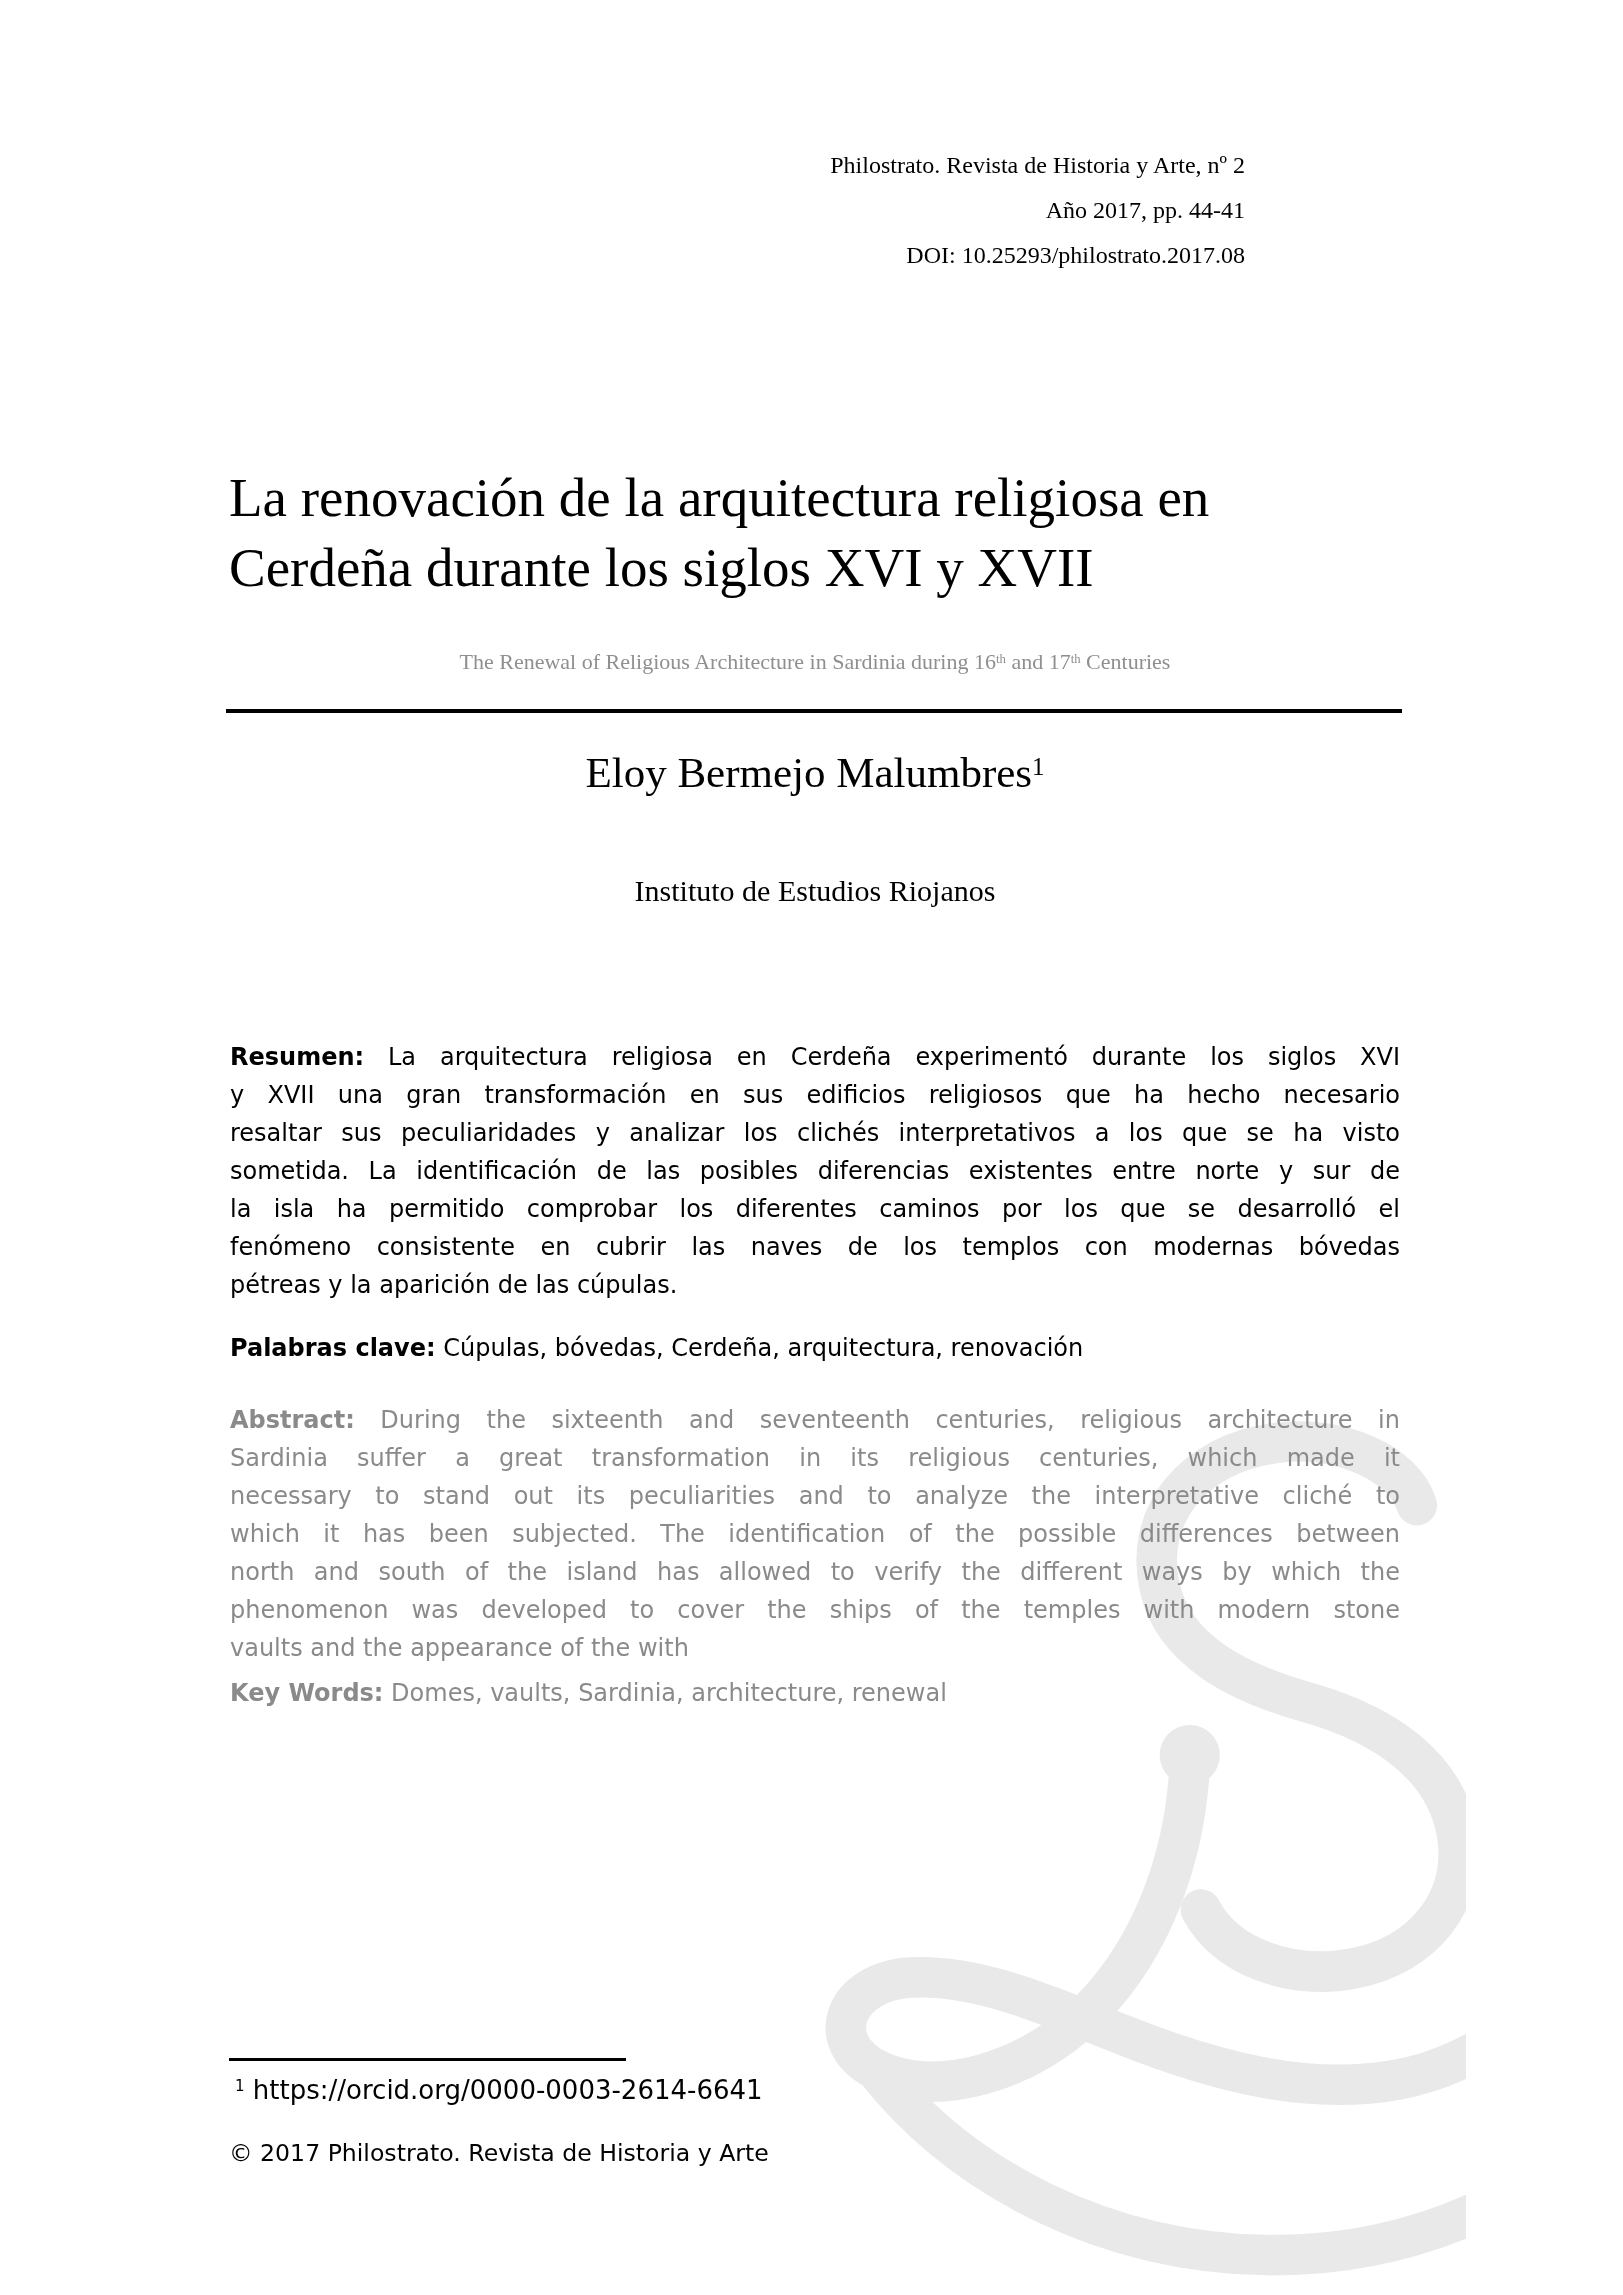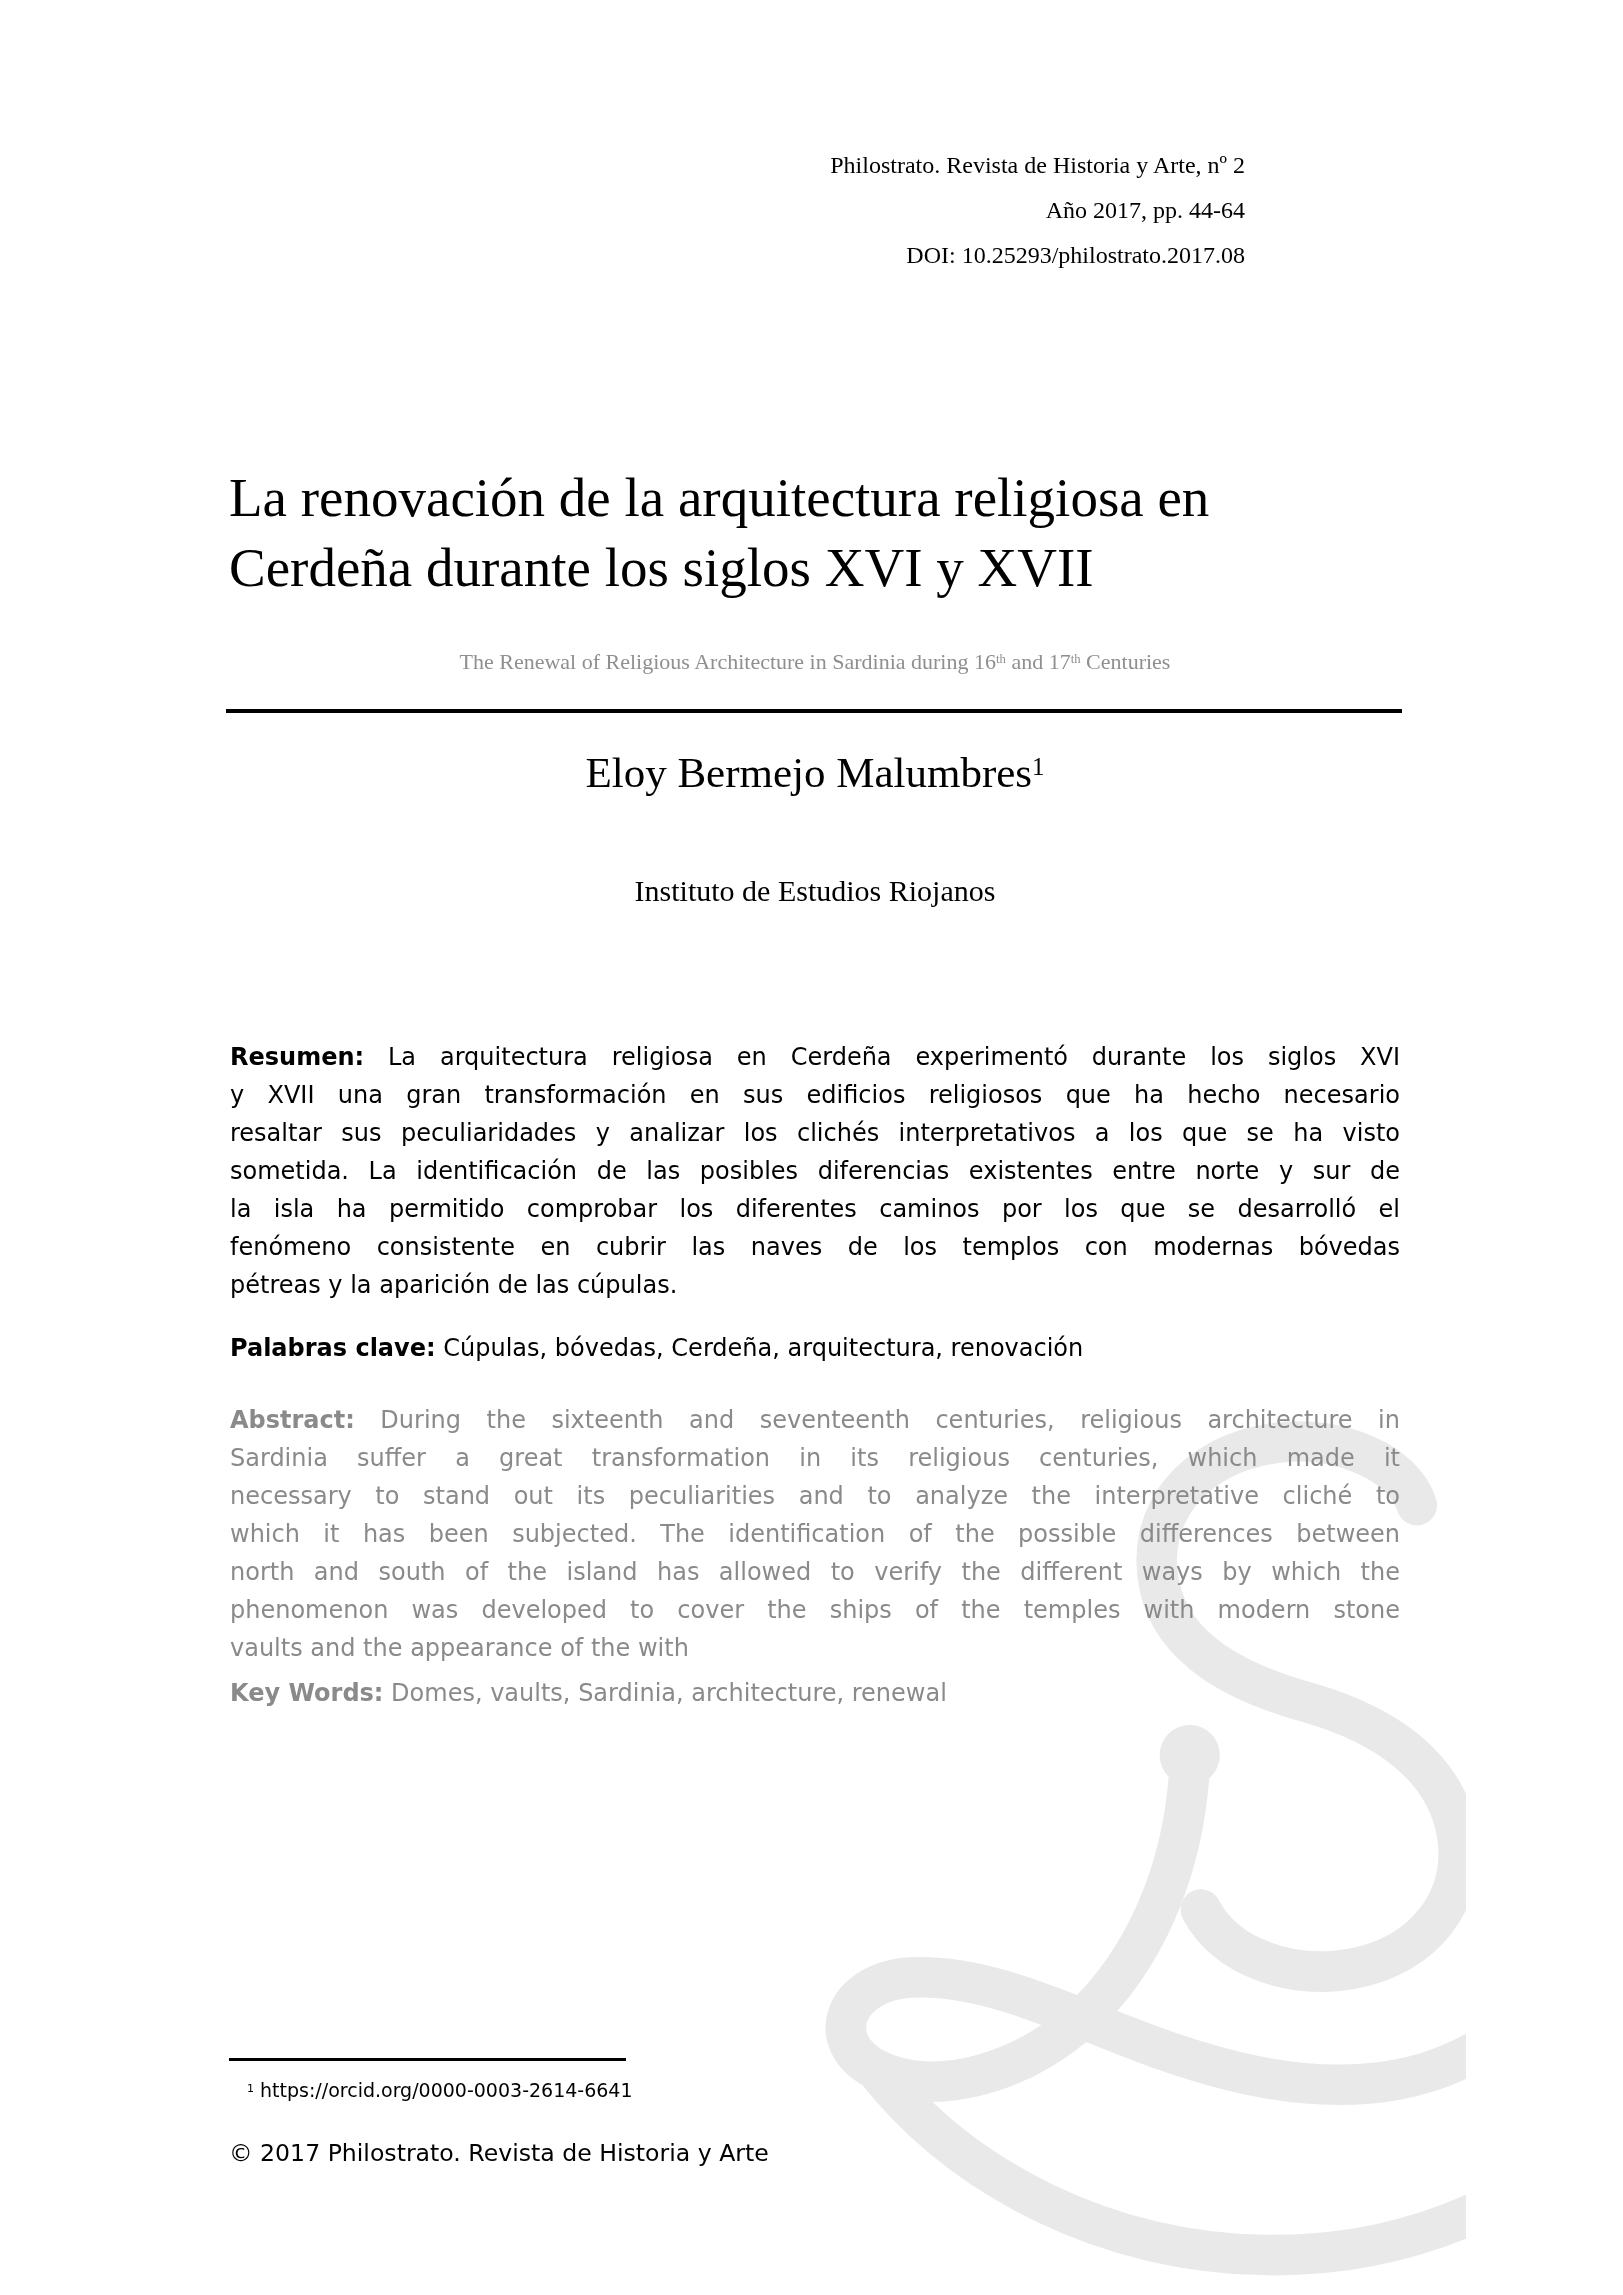--- a/index.html
+++ b/index.html
@@ -79,23 +79,23 @@
   .keywords-es { top: 1329px; }
   .abstract-en { top: 1401px; }
   .keywords-en { top: 1674px; }
   .gray { color: #8a8a8a; }
   .footnote-rule {
     left: 229px; top: 2058px;
     width: 397px; height: 2.6px;
     background: #000000;
   }
   .footnote {
-    left: 247px; top: 2075px;
+    left: 235px; top: 2075px;
     width: 1172px;
-    font-size: 19px;
+    font-size: 26px;
     line-height: 31px;
     color: #000000;
   }
   .copyright {
     left: 229px; top: 2136px;
     width: 1172px;
     font-size: 23.6px;
     line-height: 34px;
     color: #000000;
   }
@@ -132,21 +132,21 @@
                C 2520 3022, 2570 3060, 2590 3130"></path>
       <path d="M 1338 3162
                C 1470 3330, 1690 3442, 1935 3446
                C 2200 3450, 2430 3320, 2570 3120"></path>
     </g>
     <circle cx="1818" cy="2682" r="46" fill="#e9e9e9" stroke="none"></circle>
   </svg>
 
   <div class="abs layer header serif">
     <div>Philostrato. Revista de Historia y Arte, nº 2</div>
-    <div>Año 2017, pp. 44-64</div>
+    <div>Año 2017, pp. 44-41</div>
     <div>DOI: 10.25293/philostrato.2017.08</div>
   </div>
 
   <div class="abs layer title serif">
     <div>La renovación de la arquitectura religiosa en</div>
     <div>Cerdeña durante los siglos XVI y XVII</div>
   </div>
 
   <div class="abs layer subtitle serif">The Renewal of Religious Architecture in Sardinia during 16<sup>th</sup> and 17<sup>th</sup> Centuries</div>
 

